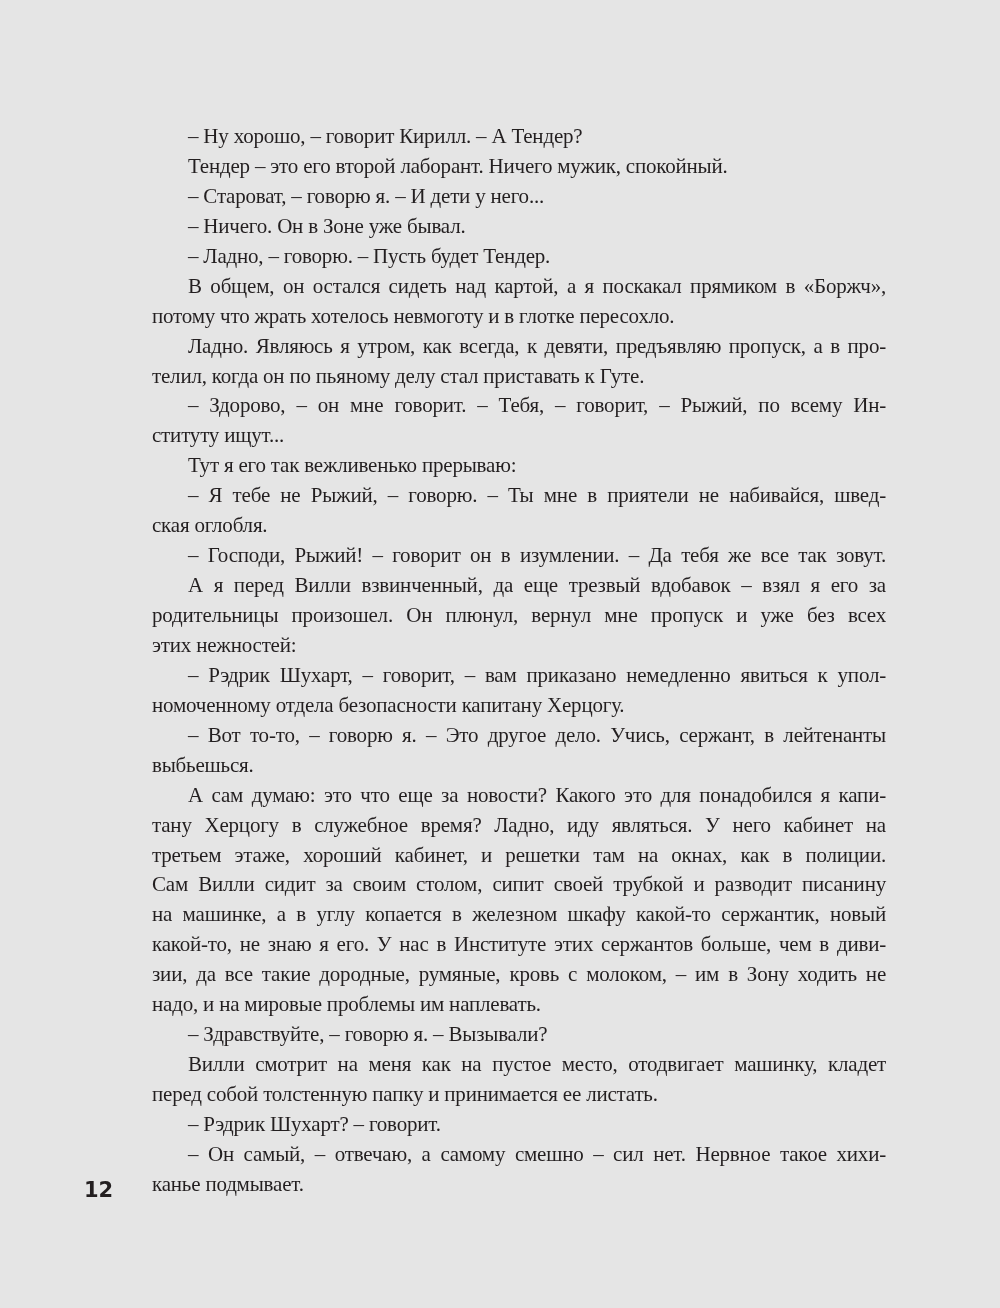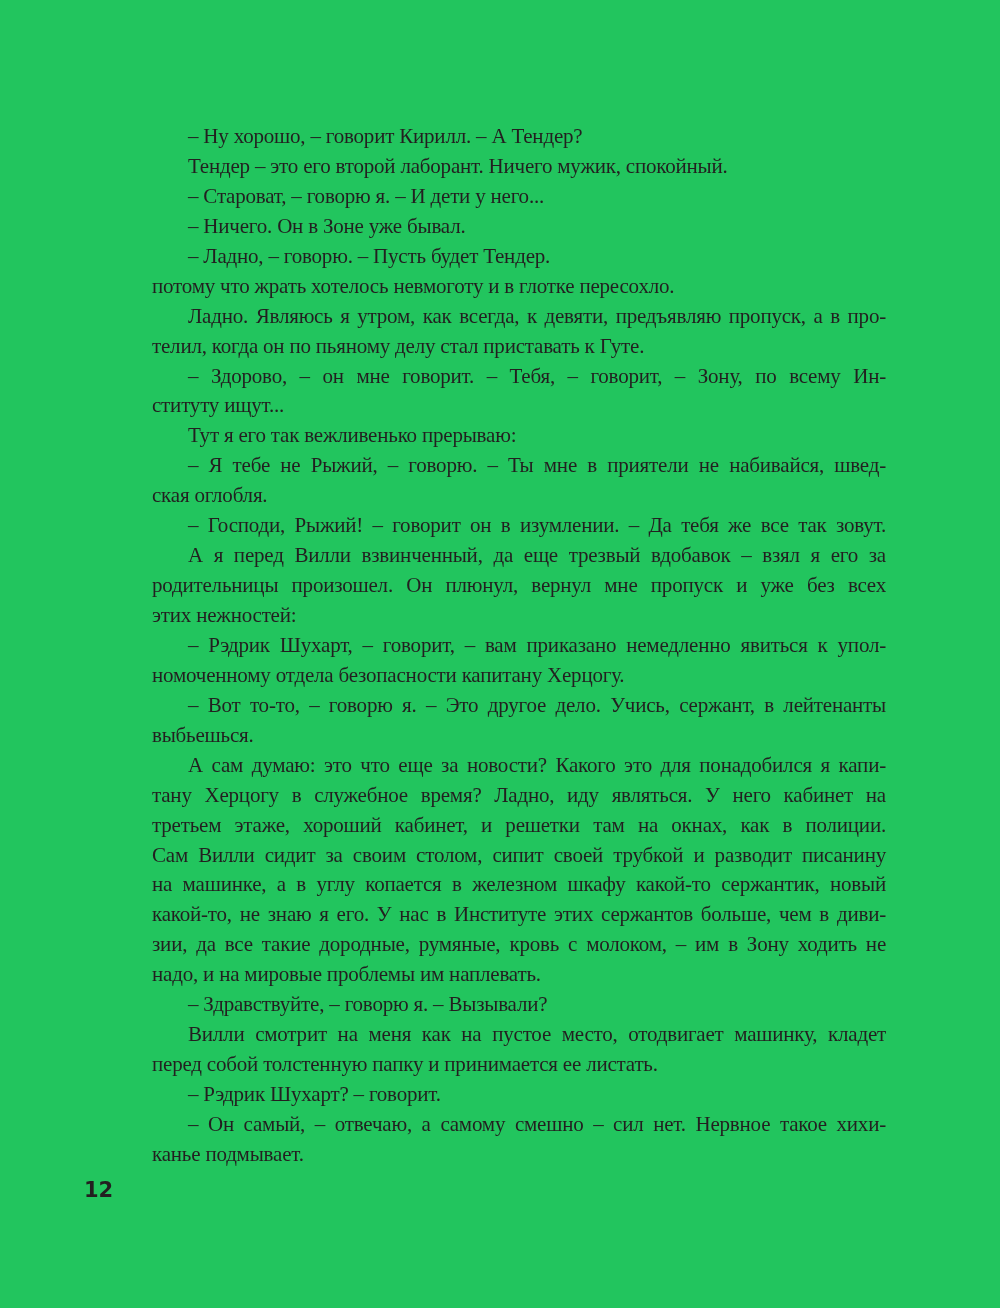--- a/index.html
+++ b/index.html
@@ -1,17 +1,17 @@
 <!DOCTYPE html>
 <html><head>
 <meta charset="utf-8">
 <style>
   html, body { margin: 0; padding: 0; background: #ffffff; }
   body { width: 1000px; height: 1308px; position: relative; overflow: hidden; }
-  .page { position: absolute; left: 0; top: 0; width: 1000px; height: 1308px; background: #22c55e; }
+  .page { position: absolute; left: 0; top: 0; width: 1000px; height: 1308px; background: #e5e5e5; }
   .text-block {
     position: absolute; left: 152px; top: 122px; width: 734px;
     font-family: "Liberation Serif", "DejaVu Serif", serif;
     font-size: 21px; color: #231f20; line-height: 29.95px;
   }
   .line {
     display: block; height: 29.95px; white-space: nowrap;
     text-align: justify; text-align-last: justify; letter-spacing: -0.2px;
   }
   .line.indent { padding-left: 36px; }
@@ -25,24 +25,25 @@
 </head>
 <body>
 
 <div class="page">
   <div class="text-block" id="text-block">
       <span class="line indent last">– Ну хорошо, – говорит Кирилл. – А Тендер?</span>
       <span class="line indent last">Тендер – это его второй лаборант. Ничего мужик, спокойный.</span>
       <span class="line indent last">– Староват, – говорю я. – И дети у него...</span>
       <span class="line indent last">– Ничего. Он в Зоне уже бывал.</span>
       <span class="line indent last">– Ладно, – говорю. – Пусть будет Тендер.</span>
+      <span class="line indent">В общем, он остался сидеть над картой, а я поскакал прямиком в «Боржч»,</span>
       <span class="line last">потому что жрать хотелось невмоготу и в глотке пересохло.</span>
       <span class="line indent">Ладно. Являюсь я утром, как всегда, к девяти, предъявляю пропуск, а в про-</span>
       <span class="line last">телил, когда он по пьяному делу стал приставать к Гуте.</span>
-      <span class="line indent">– Здорово, – он мне говорит. – Тебя, – говорит, – Зону, по всему Ин-</span>
+      <span class="line indent">– Здорово, – он мне говорит. – Тебя, – говорит, – Рыжий, по всему Ин-</span>
       <span class="line last">ституту ищут...</span>
       <span class="line indent last">Тут я его так вежливенько прерываю:</span>
       <span class="line indent">– Я тебе не Рыжий, – говорю. – Ты мне в приятели не набивайся, швед-</span>
       <span class="line last">ская оглобля.</span>
       <span class="line indent">– Господи, Рыжий! – говорит он в изумлении. – Да тебя же все так зовут.</span>
       <span class="line indent">А я перед Вилли взвинченный, да еще трезвый вдобавок – взял я его за</span>
       <span class="line">родительницы произошел. Он плюнул, вернул мне пропуск и уже без всех</span>
       <span class="line last">этих нежностей:</span>
       <span class="line indent">– Рэдрик Шухарт, – говорит, – вам приказано немедленно явиться к упол-</span>
       <span class="line last">номоченному отдела безопасности капитану Херцогу.</span>

